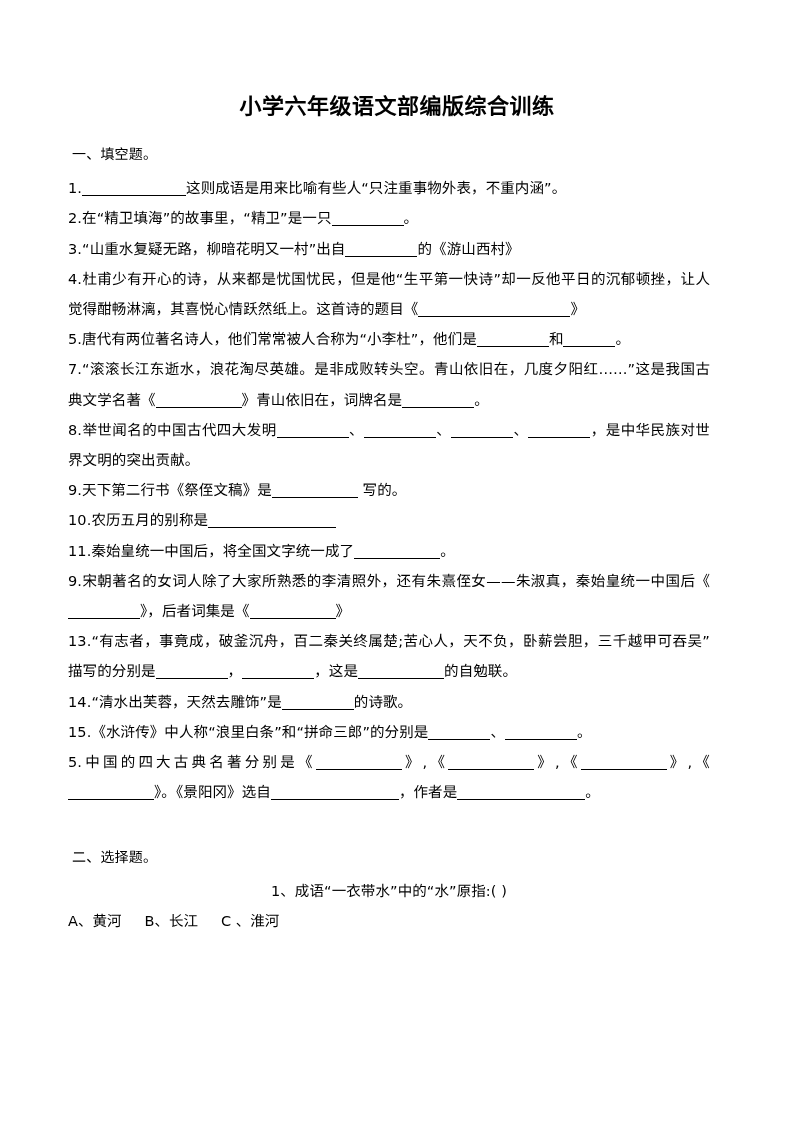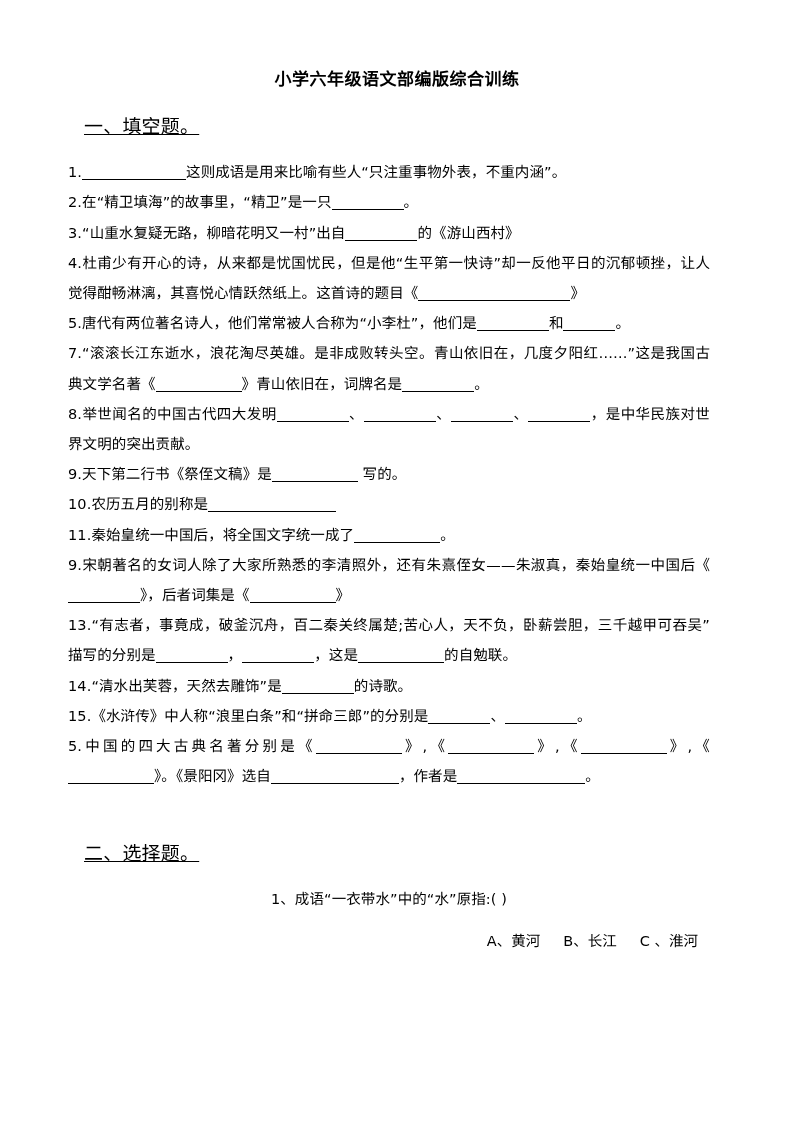--- a/index.html
+++ b/index.html
@@ -17,37 +17,36 @@
   }
   .page {
     position: relative;
     width: 794px;
     height: 1123px;
     box-sizing: border-box;
     padding: 0;
   }
   .doc-title {
     text-align: center;
-    font-size: 17px;
+    font-size: 22px;
     font-weight: bold;
     letter-spacing: 0.5px;
     margin: 0;
-    padding-top: 65px;
+    padding-top: 93px;
     line-height: 28px;
   }
   .body-block {
     padding: 0 84px 0 68px;
     margin-top: 18px;
   }
   .section-heading {
-    font-size: 19px;
+    font-size: 14px;
     line-height: 30.2px;
-    margin: 16px;
+    margin: 4px;
     letter-spacing: 0.2px;
-    text-decoration: underline;
   }
   .q {
     font-size: 14.5px;
     line-height: 30.2px;
     margin: 0;
     text-align: justify;
     text-justify: inter-character;
     letter-spacing: 0.1px;
     word-break: break-all;
   }
@@ -66,23 +65,22 @@
   .b-s  { width: 52px; }
   .b-m  { width: 62px; }
   .b-l  { width: 72px; }
   .b-xl { width: 86px; }
   .b-xxl{ width: 104px; }
   .b-w  { width: 128px; }
   .b-ww { width: 152px; }
   .choices {
     font-size: 14.5px;
     line-height: 30.2px;
-    margin: 12px;
+    margin: 0;
     white-space: pre;
-    text-align: right;
   }
 </style>
 </head>
 <body>
 
 <div class="page">
 
   <h1 class="doc-title">小学六年级语文部编版综合训练</h1>
 
   <div class="body-block">

